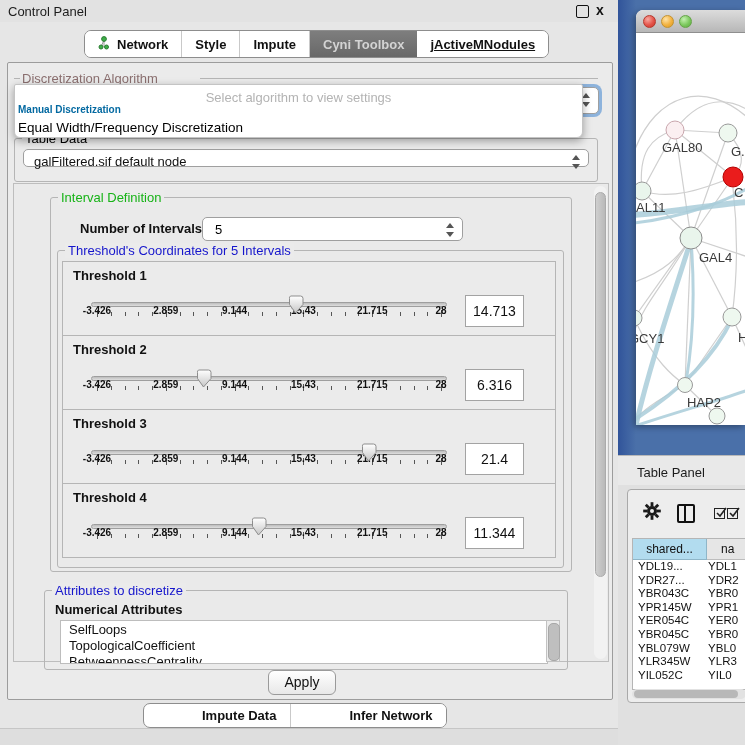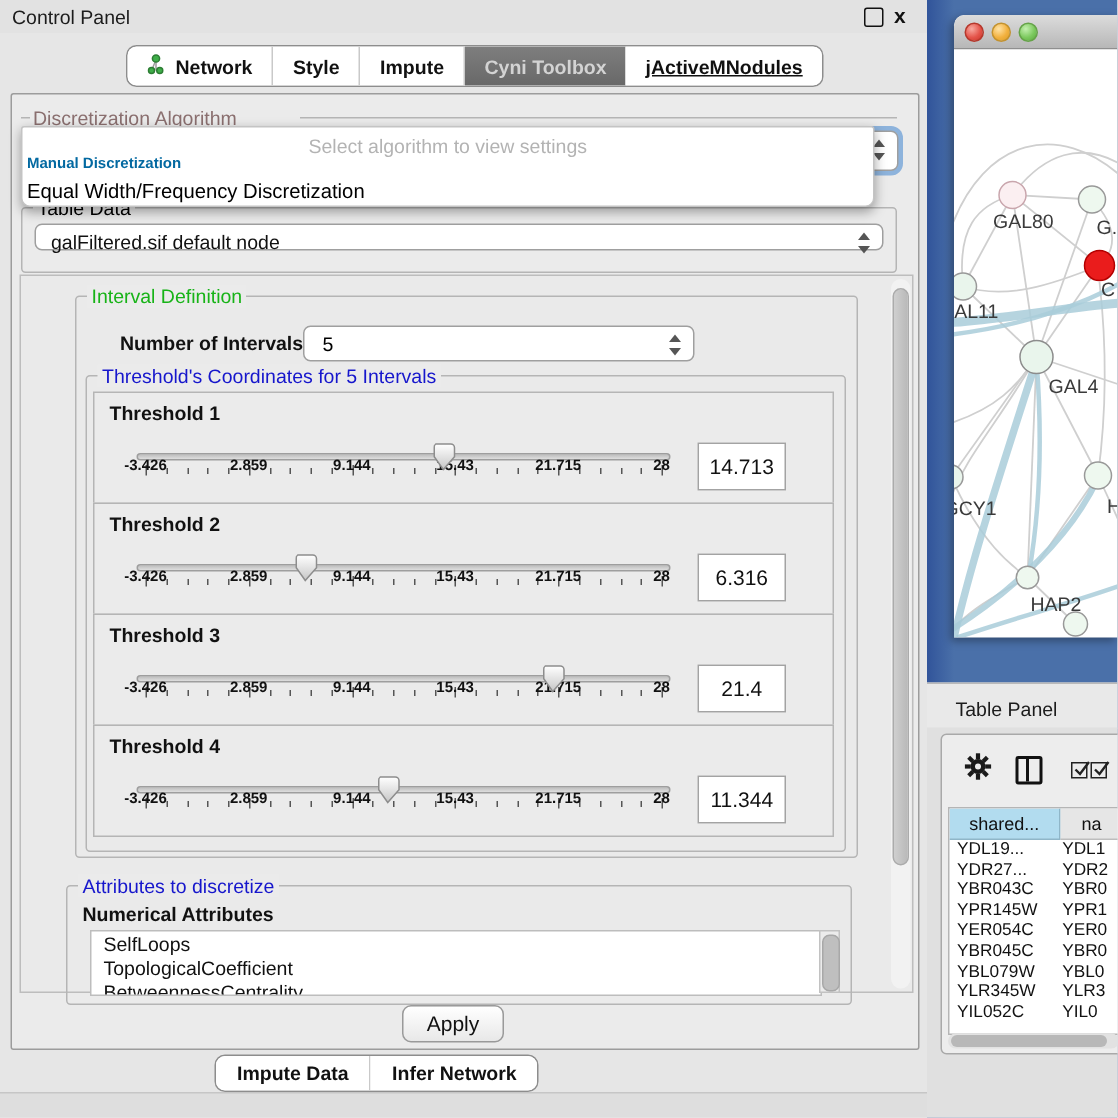--- a/index.html
+++ b/index.html
@@ -56,21 +56,21 @@
   .vbox{position:absolute;left:402px;top:33px;width:57px;height:30px;background:#fff;border:1px solid #a3a3a3;font-size:14px;color:#111;text-align:center;line-height:30px;}
   #g-attr{left:44px;top:590px;width:522px;height:78px;}
   #g-attr>.gtitle{color:#1616cc;}
   #num-attr{left:55px;top:602px;font-size:13px;font-weight:bold;color:#111;}
   #attr-list{left:60px;top:620px;width:486px;height:42px;background:#fff;border:1px solid #bdbdbd;overflow:hidden;font-size:13px;color:#111;}
   #attr-list div{padding:1px 0 1px 8px;height:14px;}
   #attr-scroll{left:546px;top:620px;width:14px;height:42px;background:#ececec;border:1px solid #c2c2c2;box-sizing:border-box;}
   #attr-scroll .thumb{position:absolute;left:1px;top:2px;width:10px;height:36px;background:#bfbfbf;border-radius:5px;border:1px solid #a8a8a8;}
   #apply-btn{left:268px;top:670px;width:66px;height:23px;background:linear-gradient(#ffffff,#e8e8e8);border:1px solid #9a9a9a;border-radius:6px;font-size:14px;color:#111;text-align:center;line-height:22px;}
   #bottom-tabs{left:143px;top:703px;height:23px;display:flex;border:1px solid #8d8d8d;border-radius:7px;background:#fff;overflow:hidden;}
-  .btab{display:flex;align-items:center;padding:0 14px;font-size:13px;font-weight:bold;color:#111;background:#fff;border-right:1px solid #c9c9c9;}
+  .btab{display:flex;align-items:center;padding:0 14px;font-size:13px;font-weight:bold;color:#111;background:#fff;border-right:1px solid #c9c9c9;margin-left:44px;}
   .btab:last-child{border-right:none;}
   .btab.sel{background:linear-gradient(#7e7e7e,#686868);color:#c8c8c8;}
   #below-strip{left:0;top:728px;width:618px;height:17px;background:#dedede;border-top:1px solid #c6c6c6;}
   
   #rside{left:618px;top:0;width:127px;height:745px;background:linear-gradient(90deg,#31549a,#4a70a9 18px,#4a70a9);}
   #netwin{position:absolute;left:18px;top:10px;width:109px;height:415px;background:#fff;border-radius:7px 0 0 0;box-shadow:-2px 2px 6px rgba(0,0,0,.35);overflow:hidden;}
   #nettitle{position:absolute;left:0;top:0;width:100%;height:22px;background:linear-gradient(#dcdcdc,#b7b7b7);border-bottom:1px solid #8f8f8f;border-radius:7px 0 0 0;}
   .light{position:absolute;top:5px;width:13px;height:13px;border-radius:50%;box-sizing:border-box;}
   #lt-close{left:7px;background:radial-gradient(circle at 35% 30%,#f8a9a0,#e4544a 55%,#c63429);border:1px solid #b5382c;}
   #lt-min{left:25px;background:radial-gradient(circle at 35% 30%,#ffe3a6,#f2b13f 55%,#d99a25);border:1px solid #c3922f;}

